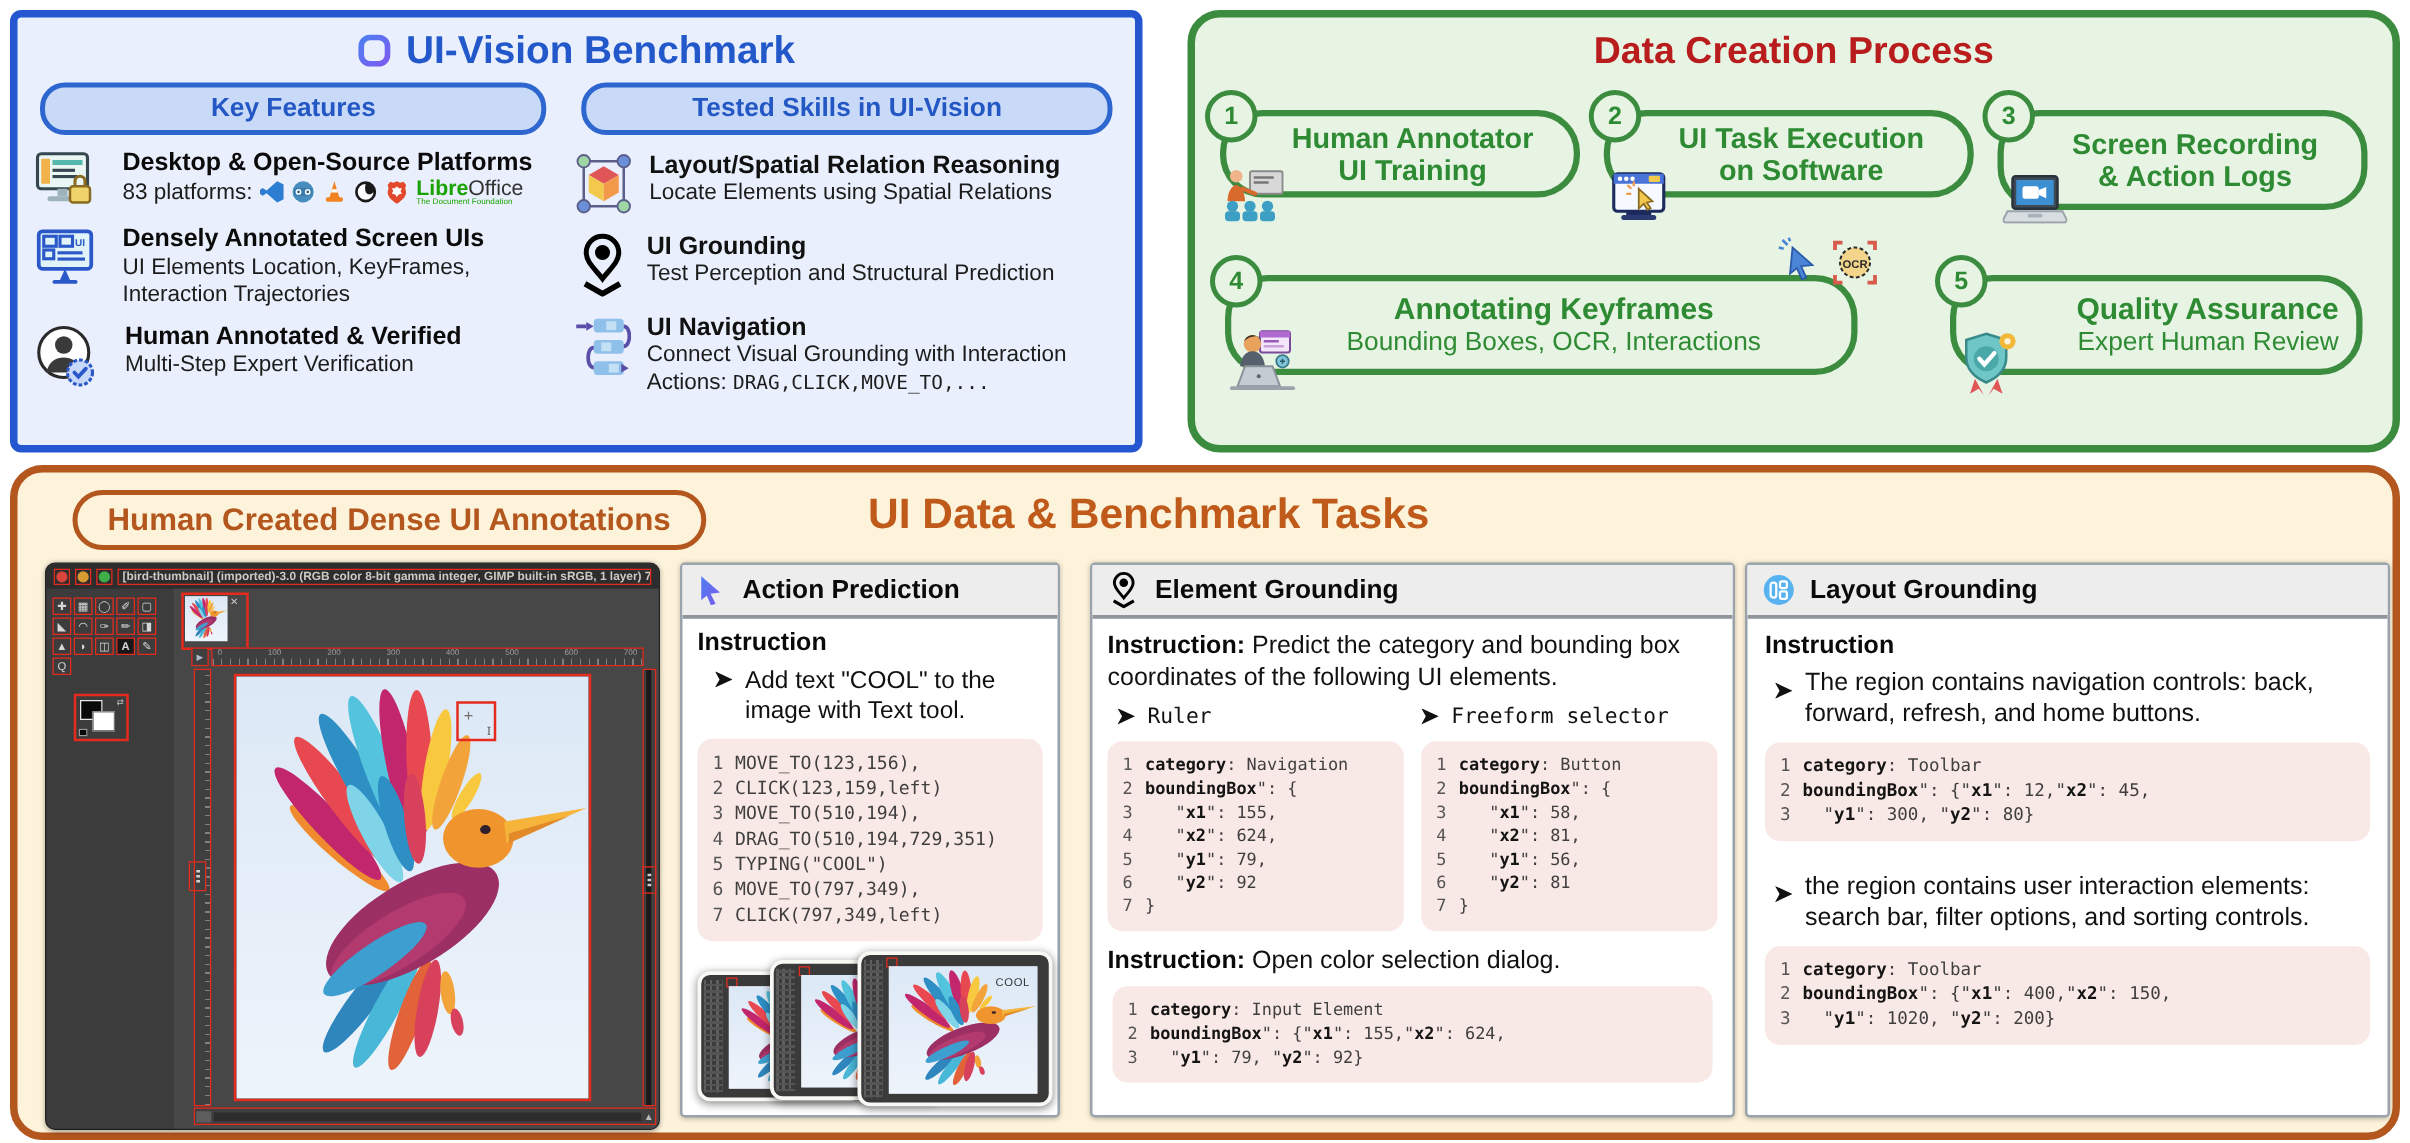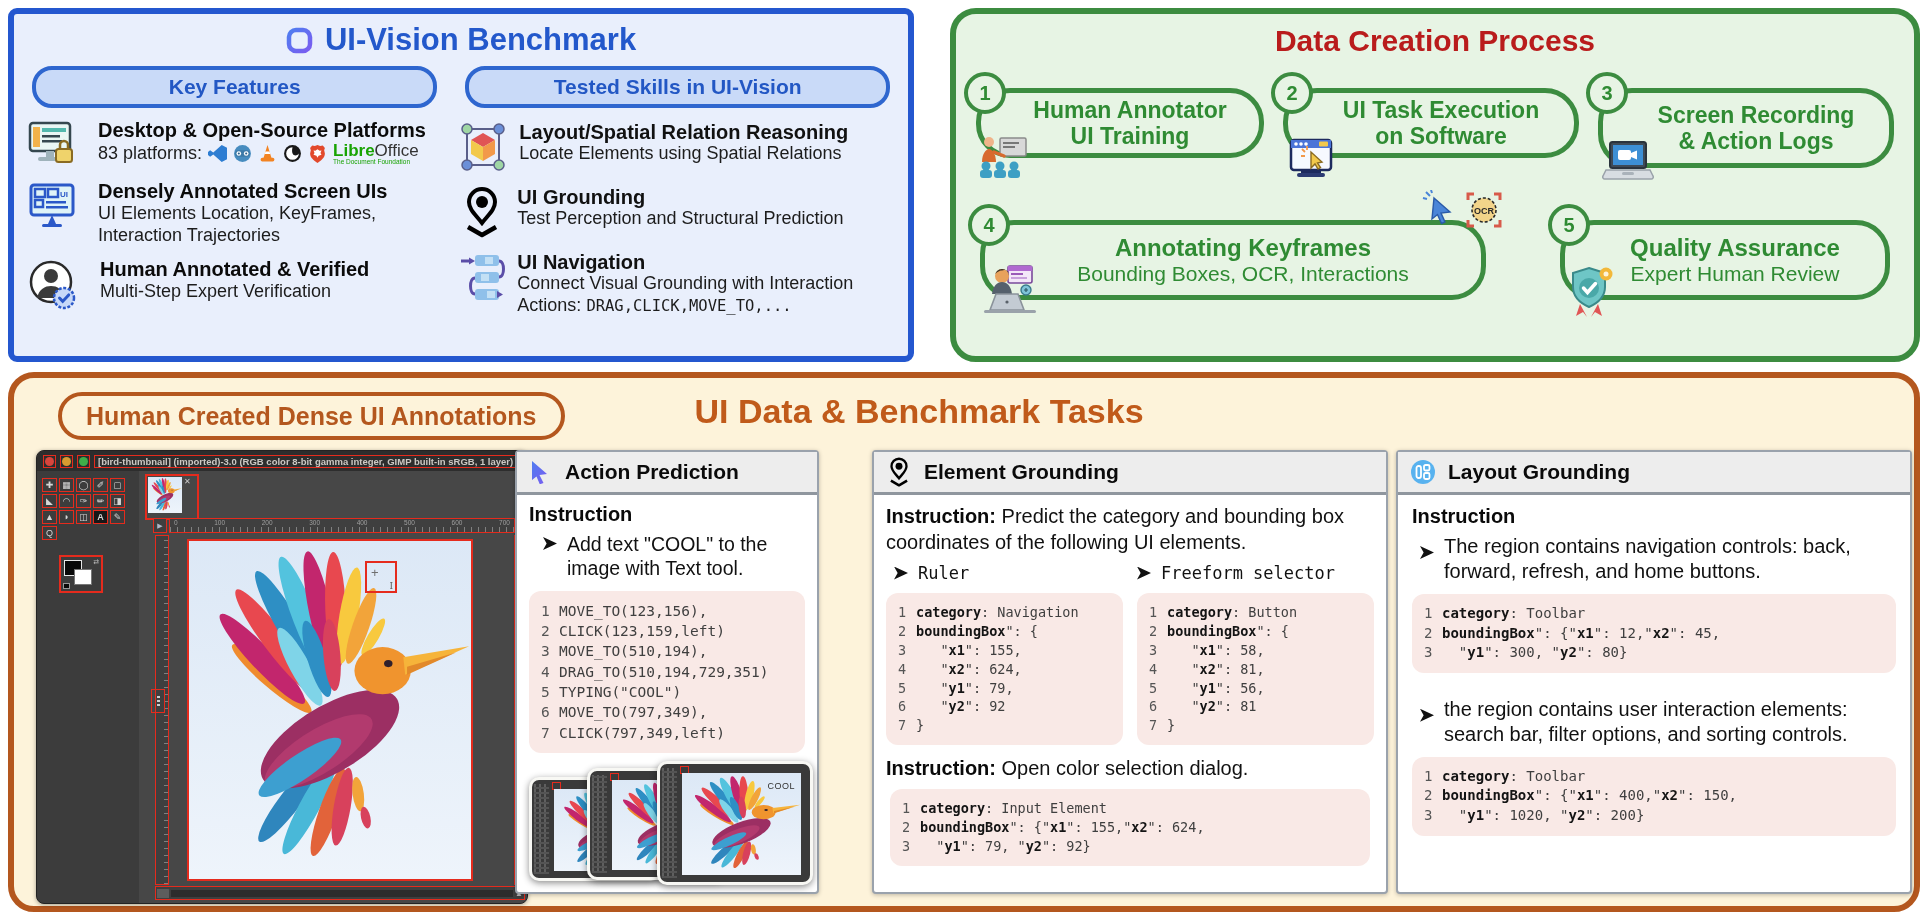--- a/index.html
+++ b/index.html
@@ -38,21 +38,21 @@
   .gp-title{text-align:center;font-size:30px;font-weight:bold;color:#b91c1c;margin-top:10px;}
   .gp-row1{display:flex;justify-content:space-between;padding:0 20px;margin-top:30px;}
   .gp-row2{display:flex;justify-content:center;gap:74px;margin-top:52px;}
   .step{position:relative;}
   .step-pill{border:5px solid #3c8c40;border-radius:34px;height:100%;box-sizing:border-box;
     display:flex;flex-direction:column;justify-content:center;align-items:center;padding:0 14px 0 34px;}
   .step1{width:288px;height:70px;}
   .step2{width:296px;height:70px;}
   .step3{width:296px;height:80px;}
   .step4{width:506px;height:80px;}
-  .step5{width:330px;height:80px;}
+  .step5{width:330px;height:80px;align-items:flex-end;}
   .step-l1{font-size:23px;font-weight:bold;color:#2f8b33;line-height:1.15;text-align:center;}
   .step-l1-big{font-size:24px;}
   .step-l2{font-size:21px;color:#2f8b33;line-height:1.15;text-align:center;}
   .step-num{position:absolute;left:-12px;top:-16px;width:34px;height:34px;border-radius:50%;
     background:#e7f4e4;border:4px solid #3c8c40;display:flex;align-items:center;justify-content:center;
     font-size:20px;font-weight:bold;color:#2f8b33;}
   .step-ico{position:absolute;left:0px;bottom:-16px;}
   .step4-decor{position:absolute;right:-18px;top:-30px;display:flex;gap:6px;align-items:flex-start;}
 
   
@@ -73,21 +73,21 @@
   .bullet-row{display:flex;gap:10px;margin-top:6px;align-items:flex-start;}
   .barrow{flex:0 0 14px;height:13px;margin-top:5px;background:#111;
     clip-path:polygon(0 0,100% 50%,0 100%,26% 50%);}
   .bullet-text{font-size:19.5px;color:#111;line-height:1.25;}
   .codeblk{background:#f9e9e6;border-radius:12px;padding:10px 10px 10px 12px;margin-top:10px;}
   .cl{display:flex;line-height:1.4;}
   .cn{flex:0 0 18px;color:#555;font-family:"DejaVu Sans Mono",monospace;}
   .cc{white-space:pre;color:#3f3f3f;font-family:"DejaVu Sans Mono",monospace;}
   .cc b{color:#141414;}
 
-  .task-ap{left:501px;width:304px;}
+  .task-ap{left:530px;width:304px;}
   .ap-body{padding:8px 12px;}
   .ap-code{font-size:14.5px;}
   .ap-minis{position:relative;height:126px;margin-top:8px;}
   .mini{position:absolute;background:#3a3a3a;border:3px solid #f8f8f4;border-radius:10px;
     box-shadow:0 2px 7px rgba(0,0,0,.45);overflow:hidden;}
   .mini-tools{position:absolute;left:2px;top:4px;bottom:4px;width:15px;
     background-image:repeating-linear-gradient(0deg,#5c5c5c 0 2px,transparent 2px 5px),
       repeating-linear-gradient(90deg,#6a6a6a 0 2px,transparent 2px 5px);opacity:.8;}
   .mini-canvas{position:absolute;left:22px;top:9px;right:9px;bottom:7px;background:#e8f0fa;}
   .mini-cool{position:absolute;right:6px;top:8px;font-size:9px;color:#333;letter-spacing:.5px;}

